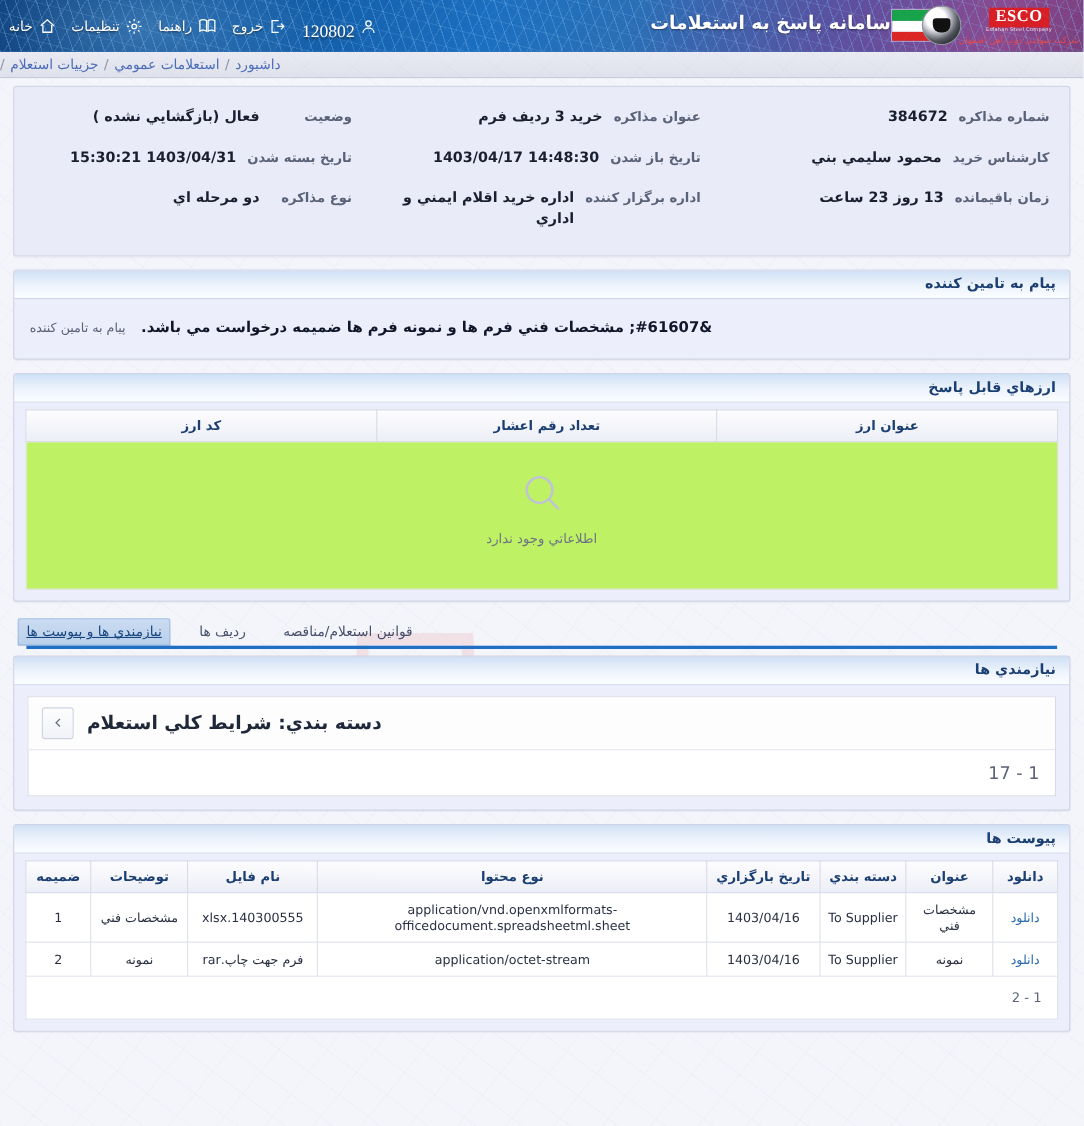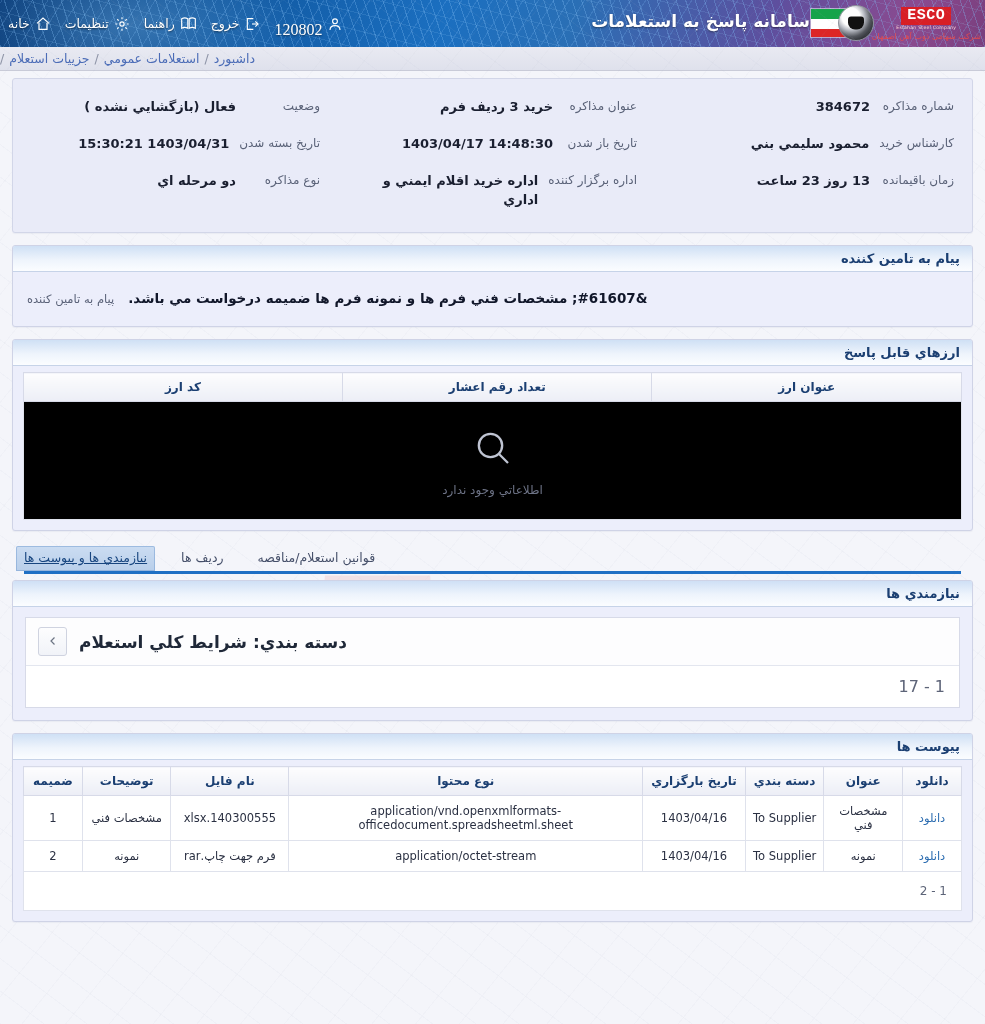--- a/index.html
+++ b/index.html
@@ -58,21 +58,21 @@
     background: radial-gradient(circle at 35% 32%, #fdfdfd 0 28%, #b9bcc4 42%, #53565d 62%, #1b1d22 85%);
     border:1px solid #8f939c;
   }
   .emblem:after{
     content:""; position:absolute; left:50%; top:52%; transform:translate(-50%,-50%);
     width:16px; height:13px; background:#111; border-radius:3px 3px 7px 7px;
   }
   .esco-wrap { text-align:center; line-height:1; }
   .esco-main {
     display:inline-block; background:#d81f26; color:#fff;
-    font-family:Liberation Mono, monospace; font-weight:bold;
+    font-family:Liberation Serif, serif; font-weight:bold;
     font-size:15px; letter-spacing:.5px; padding:1px 6px 2px;
   }
   .esco-sub1 { font-size:4.5px; color:#ffd9d9; letter-spacing:.3px; margin-top:1px; }
   .esco-sub2 { font-size:8px; color:#e04a50; margin-top:2px; white-space:nowrap; }
   .hdr-nav {
     position: absolute; left: 8px; top: 0; height: 47px;
     display: flex; align-items: center; gap: 14px;
     flex-direction: row-reverse;
   }
   .nav-item {
@@ -120,21 +120,21 @@
 
   
   .summary { padding: 10px 4px 14px; }
   .summary-row { display:flex; }
   .sum-cell {
     flex:1 1 0; display:flex; align-items:flex-start; justify-content:flex-start;
     padding: 9px 14px; gap:10px;
   }
   .sum-label {
     color:#5a6278; font-size:12px; white-space:nowrap; padding-top:1px;
-    flex:0 0 auto; text-align:right; min-width:74px;
+    flex:0 0 auto; text-align:right; min-width:74px;font-weight:bold;
   }
   .sum-value {
     color:#1a1f30; font-size:13px; font-weight:bold; line-height:1.45;
     flex:1 1 auto; text-align:right;
   }
   .sum-value.num { font-family:"DejaVu Sans", sans-serif; }
 
   
   .msg-body { padding:18px 14px 20px; display:flex; justify-content:flex-end; align-items:baseline; gap:14px; }
   .msg-label { color:#5a6278; font-size:11.5px; white-space:nowrap; }
@@ -147,21 +147,21 @@
   .grid th {
     background: linear-gradient(#fdfdfe, #eceef6);
     border:1px solid #d7dae8;
     color:#1b3f72; font-size:12px; font-weight:bold;
     padding:7px 6px; text-align:center; white-space:nowrap;
   }
   .grid td {
     border:1px solid #dfe2ec; padding:8px 6px;
     font-size:11.5px; color:#2a3042; text-align:center; vertical-align:middle;
   }
-  .empty-cell { padding:26px 0 22px !important; border:1px solid #dfe2ec; background:#000000; }
+  .empty-cell { padding:26px 0 38px !important; border:1px solid #dfe2ec; background:#bef264; }
   .empty-inner { display:flex; flex-direction:column; align-items:center; gap:12px; }
   .empty-text { color:#6d7386; font-size:12px; }
 
   
   .tabs {
     display:flex; flex-direction:row-reverse; justify-content:flex-start;
     align-items:flex-end; gap:18px;
     padding: 3px 14px 0 4px;
     position:relative; z-index:2;
   }

